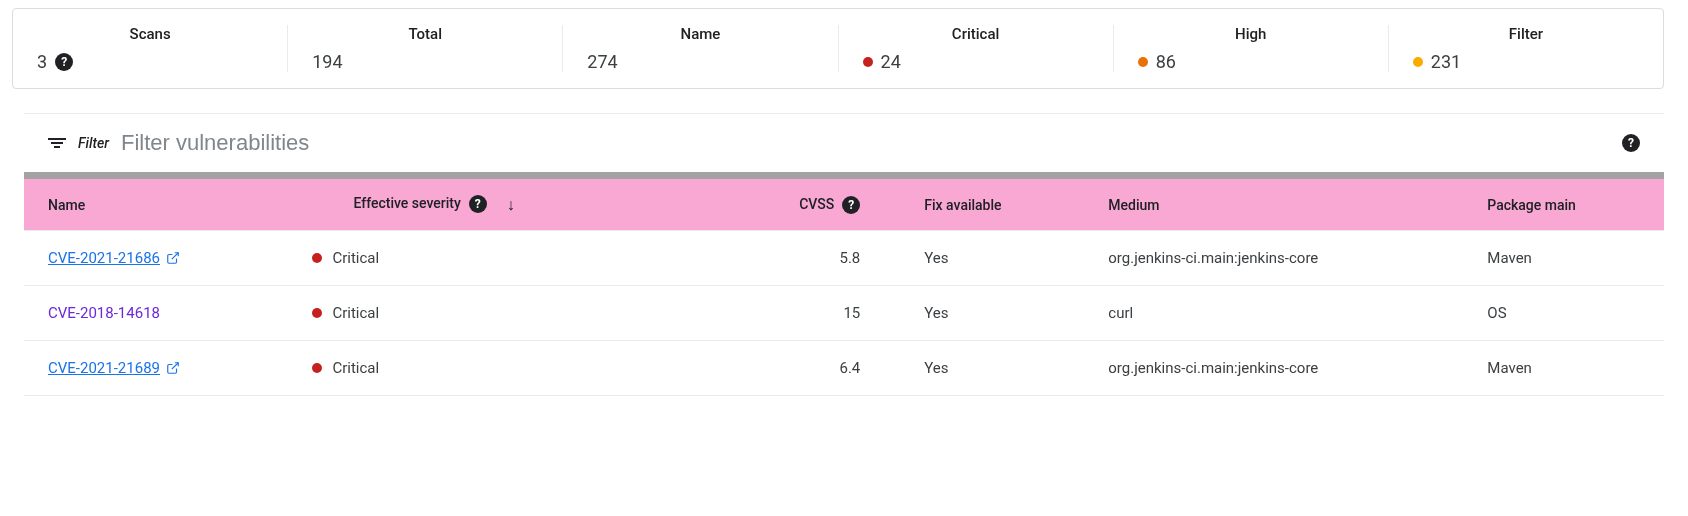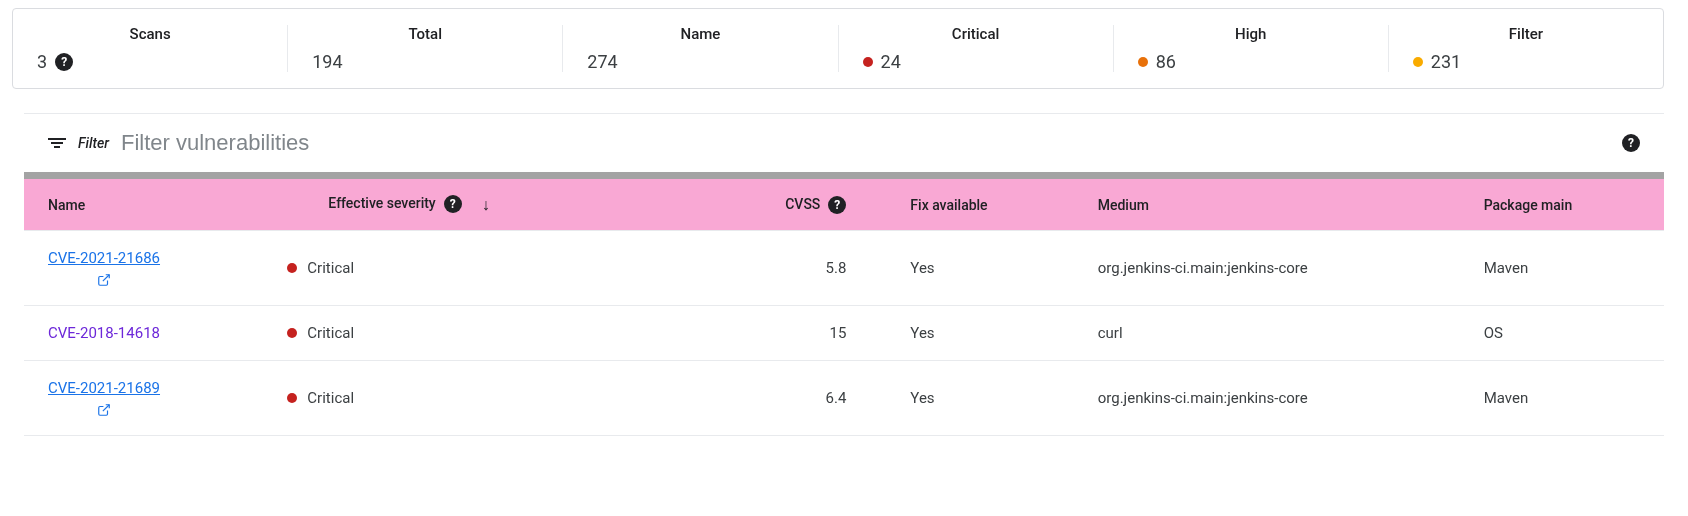--- a/index.html
+++ b/index.html
@@ -146,21 +146,20 @@
     color: #3c4043;
     white-space: nowrap;
   }
   td.cvss-cell { text-align: right; padding-right: 40px; }
   .name-link {
     color: #1a73e8;
     text-decoration: underline;
     display: inline-flex;
     align-items: center;
     gap: 6px;
-    flex-direction: column;
   }
   .name-text {
     color: #6d28d9;
   }
   .sev-cell {
     display: inline-flex;
     align-items: center;
     gap: 10px;
   }
   .ext-icon {

